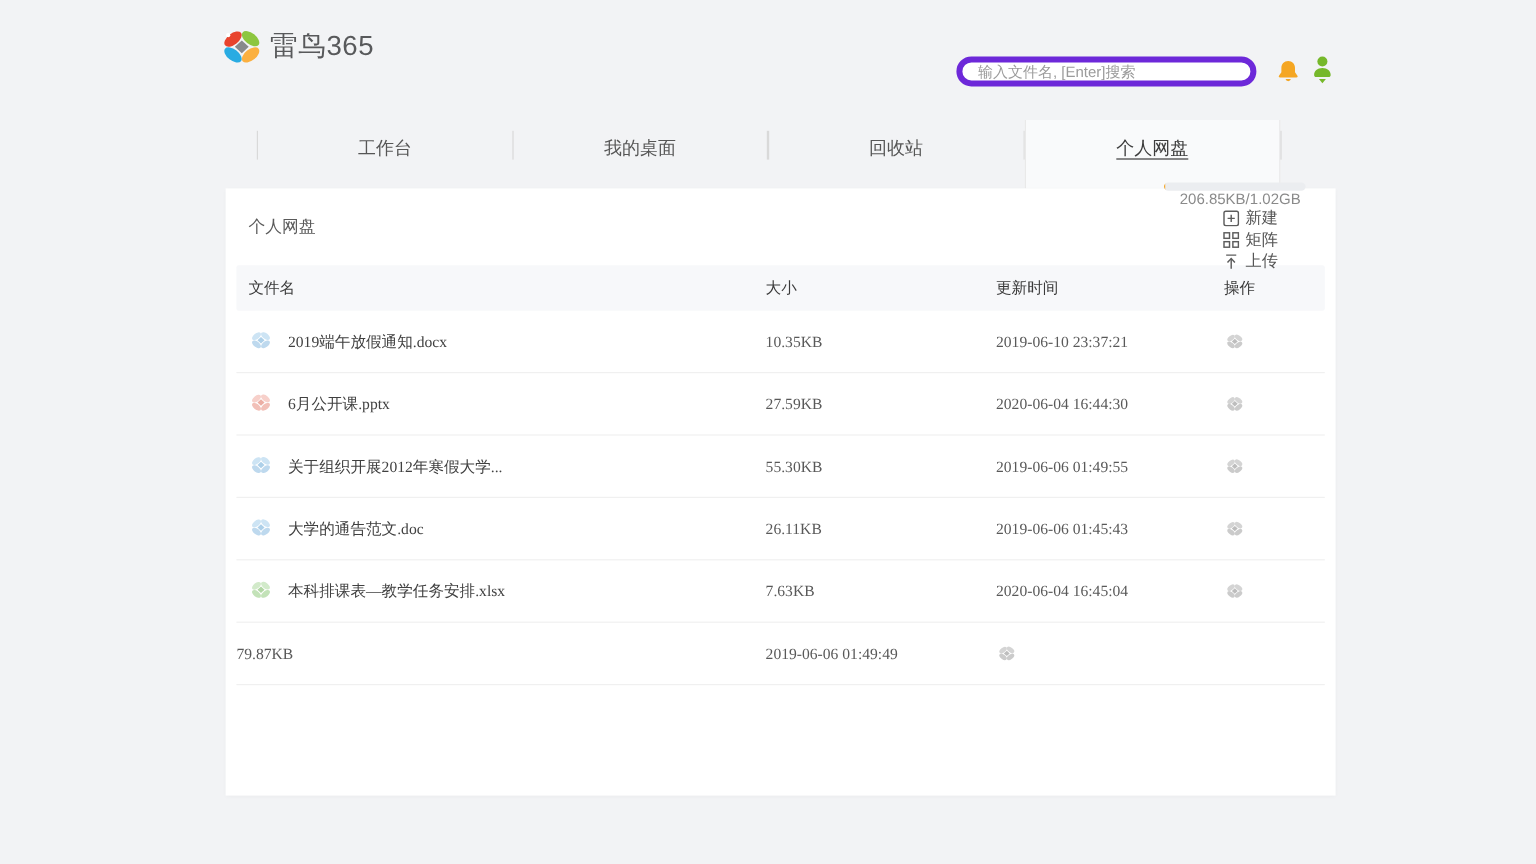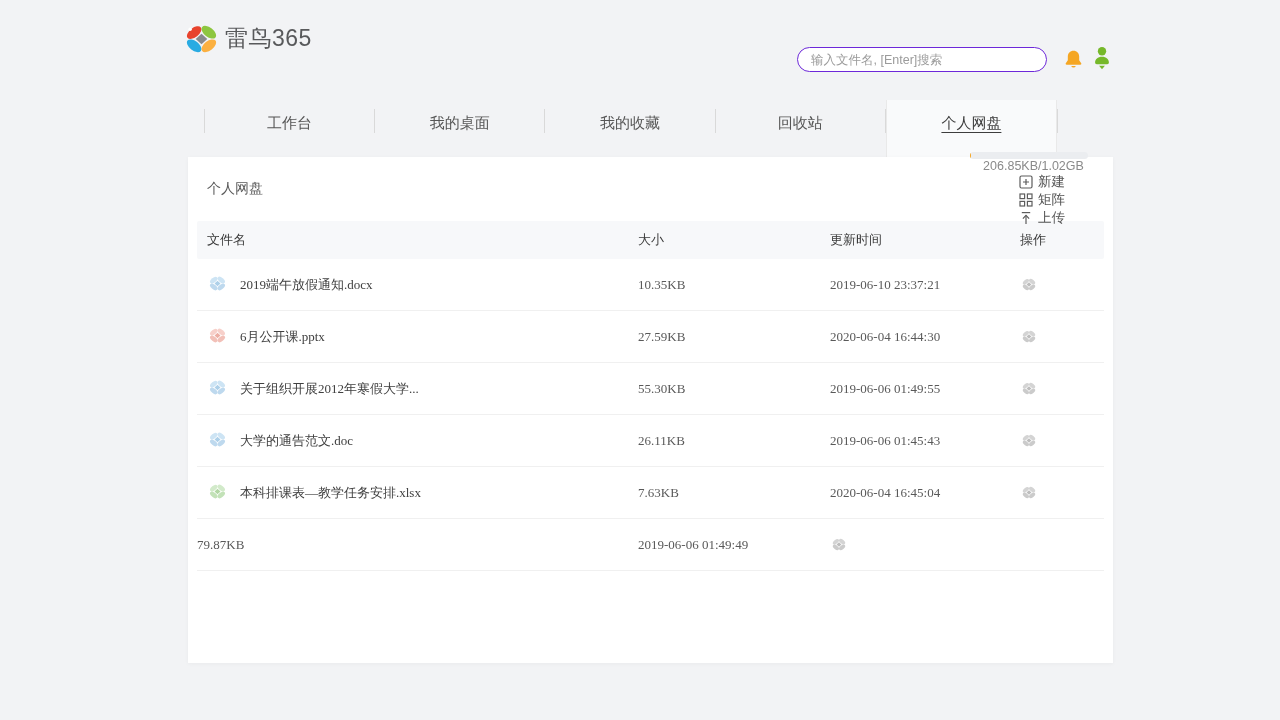--- a/index.html
+++ b/index.html
@@ -9,30 +9,30 @@
     font-family:"Liberation Sans","DejaVu Sans",sans-serif;
     position:relative;
     color:#555;
   }
   
   .logo { position:absolute; left:185px; top:23px; display:flex; align-items:flex-end; cursor:pointer; }
   .logo-mark { display:inline-block; line-height:0; }
   .logo-text { font-size:23px; color:#58595b; margin-left:7px; letter-spacing:0.5px; }
   .search-wrap { position:absolute; left:797px; top:47px; }
   .search-input {
-    width:250px; height:25px; border:1px solid #6d28d9; border-radius:13px;
+    width:250px; height:25px; border:5px solid #6d28d9; border-radius:13px;
     background:#fff; font-size:12.5px; color:#666; padding:0 13px; outline:none;
     font-family:"Liberation Sans","DejaVu Sans",sans-serif;
   }
   .search-input::placeholder { color:#9b9b9b; }
   .top-icon { position:absolute; line-height:0; cursor:pointer; }
   .bell-pos { left:1063px; top:49px; }
   .user-pos { left:1092px; top:46px; }
   
-  .nav { position:absolute; left:204px; top:100px; width:854px; height:57px; display:flex; align-items:flex-start; }
+  .nav { position:absolute; left:214px; top:100px; width:854px; height:57px; display:flex; align-items:flex-start; }
   .nav-sep { width:1px; height:24px; background:#d9d9d9; margin-top:9px; flex:none; }
   .nav-tab { flex:1; text-align:center; font-size:15px; color:#565656; padding-top:14px; height:57px; cursor:pointer; }
   .nav-tab.active {
     background:#f9fafb; border-left:1px solid #e9e9e9; border-right:1px solid #e9e9e9;
     color:#3d3d3d; text-decoration:underline; text-underline-offset:4px;
   }
   
   .panel {
     position:absolute; left:188px; top:157px; width:925px; height:506px;
     background:#fff; box-shadow:0 1px 4px rgba(0,0,0,0.04);
@@ -92,21 +92,20 @@
     <path fill="#76b82a" d="M7.8 21.6h6.4L11 25.4z"></path>
   </svg>
 </span>
 
 <div class="nav">
   <span class="nav-sep"></span>
   <div class="nav-tab">工作台</div>
   <span class="nav-sep"></span>
   <div class="nav-tab">我的桌面</div>
   <span class="nav-sep"></span>
-  <div class="nav-tab">我的收藏</div>
   <span class="nav-sep"></span>
   <div class="nav-tab">回收站</div>
   <span class="nav-sep"></span>
   <div class="nav-tab active">个人网盘</div>
   <span class="nav-sep"></span>
 </div>
 
 <div class="panel">
   <div class="panel-header">
     <span class="panel-title">个人网盘</span>

